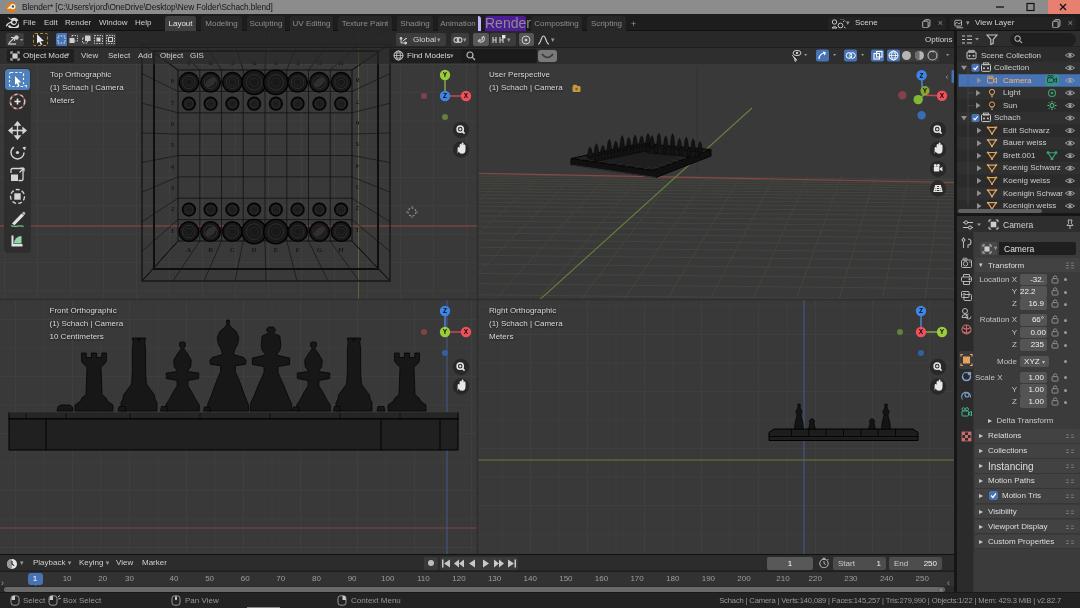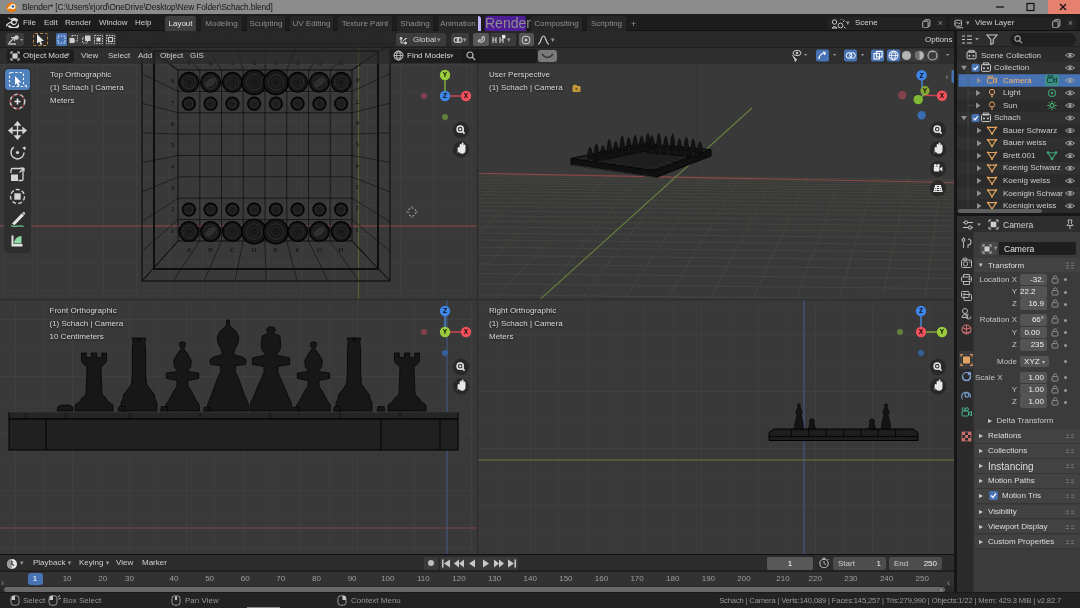--- a/index.html
+++ b/index.html
@@ -993,21 +993,21 @@
       <circle cx="99" cy="105.7" r="0.9" fill="#3d9f74"></circle>
       <circle cx="95" cy="111.9" r="0.9" fill="#3d9f74"></circle>
     </g>
   </svg>
 <div class="txt" style="left:981px;top:50.5px;font-size:8px;color:#cccccc">Scene Collection</div>
 <div class="txt" style="left:994px;top:63.0px;font-size:8px;color:#cccccc">Collection</div>
 <div class="txt" style="left:1003px;top:75.6px;font-size:8px;color:#ffb66a">Camera</div>
 <div class="txt" style="left:1003px;top:88.2px;font-size:8px;color:#cccccc">Light</div>
 <div class="txt" style="left:1003px;top:100.7px;font-size:8px;color:#cccccc">Sun</div>
 <div class="txt" style="left:994px;top:113.2px;font-size:8px;color:#cccccc">Schach</div>
-<div class="txt" style="left:1003px;top:125.8px;font-size:8px;color:#cccccc">Bauer Schwarz</div>
+<div class="txt" style="left:1003px;top:125.8px;font-size:8px;color:#cccccc">Edit Schwarz</div>
 <div class="txt" style="left:1003px;top:138.3px;font-size:8px;color:#cccccc">Bauer weiss</div>
 <div class="txt" style="left:1003px;top:150.9px;font-size:8px;color:#cccccc">Brett.001</div>
 <div class="txt" style="left:1003px;top:163.4px;font-size:8px;color:#cccccc">Koenig Schwarz</div>
 <div class="txt" style="left:1003px;top:176.0px;font-size:8px;color:#cccccc">Koenig weiss</div>
 <div class="txt" style="left:1003px;top:188.6px;font-size:8px;color:#cccccc">Koenigin Schwar</div>
 <div class="txt" style="left:1003px;top:201.1px;font-size:8px;color:#cccccc">Koenigin weiss</div>
 <div style="position:absolute;left:958px;top:209px;width:84px;height:3.5px;background:#606060;border-radius:2px"></div>
 <div style="position:absolute;left:957px;top:213px;width:123px;height:3px;background:#161616"></div>
 <div style="position:absolute;left:957px;top:216px;width:123px;height:376px;background:#3b3b3b"></div>
 <div style="position:absolute;left:957px;top:216px;width:123px;height:16px;background:#2e2e2e"></div>
@@ -1121,21 +1121,21 @@
   </svg>
 <div class="abs" style="left:1064px;top:302.8px;width:3px;height:3px;border-radius:50%;background:#9a9a9a"></div>
 <div class="txt" style="left:975px;top:315.3px;width:42px;text-align:right;font-size:8px;color:#c3c3c3">Rotation X</div>
 <div class="abs" style="left:1020px;top:314.3px;width:27px;height:11.5px;background:#545454;border-radius:2px;color:#f0f0f0;font-size:8px;text-align:right;line-height:11.5px;padding-right:3px">66°</div>
 <svg class="abs" style="left:1051px;top:315.3px" width="8" height="9" viewBox="0 0 9 10">
     <rect x="1.2" y="4" width="6.6" height="5" rx="0.8" fill="none" stroke="#9a9a9a" stroke-width="1"></rect>
     <path d="M2.8 4 v-1.2 a1.9 1.9 0 0 1 3.8 0" fill="none" stroke="#9a9a9a" stroke-width="1"></path>
   </svg>
 <div class="abs" style="left:1064px;top:318.8px;width:3px;height:3px;border-radius:50%;background:#9a9a9a"></div>
 <div class="txt" style="left:975px;top:327.7px;width:42px;text-align:right;font-size:8px;color:#c3c3c3">Y</div>
-<div class="abs" style="left:1020px;top:326.7px;width:27px;height:11.5px;background:#545454;border-radius:2px;color:#f0f0f0;font-size:8px;text-align:right;line-height:11.5px;padding-right:7px">0.00</div>
+<div class="abs" style="left:1020px;top:326.7px;width:27px;height:11.5px;background:#545454;border-radius:2px;color:#f0f0f0;font-size:8px;text-align:right;line-height:11.5px;padding-right:1px">0.00</div>
 <svg class="abs" style="left:1051px;top:327.7px" width="8" height="9" viewBox="0 0 9 10">
     <rect x="1.2" y="4" width="6.6" height="5" rx="0.8" fill="none" stroke="#9a9a9a" stroke-width="1"></rect>
     <path d="M2.8 4 v-1.2 a1.9 1.9 0 0 1 3.8 0" fill="none" stroke="#9a9a9a" stroke-width="1"></path>
   </svg>
 <div class="abs" style="left:1064px;top:331.2px;width:3px;height:3px;border-radius:50%;background:#9a9a9a"></div>
 <div class="txt" style="left:975px;top:340px;width:42px;text-align:right;font-size:8px;color:#c3c3c3">Z</div>
 <div class="abs" style="left:1020px;top:339px;width:27px;height:11.5px;background:#545454;border-radius:2px;color:#f0f0f0;font-size:8px;text-align:right;line-height:11.5px;padding-right:3px">235</div>
 <svg class="abs" style="left:1051px;top:340px" width="8" height="9" viewBox="0 0 9 10">
     <rect x="1.2" y="4" width="6.6" height="5" rx="0.8" fill="none" stroke="#9a9a9a" stroke-width="1"></rect>
     <path d="M2.8 4 v-1.2 a1.9 1.9 0 0 1 3.8 0" fill="none" stroke="#9a9a9a" stroke-width="1"></path>

